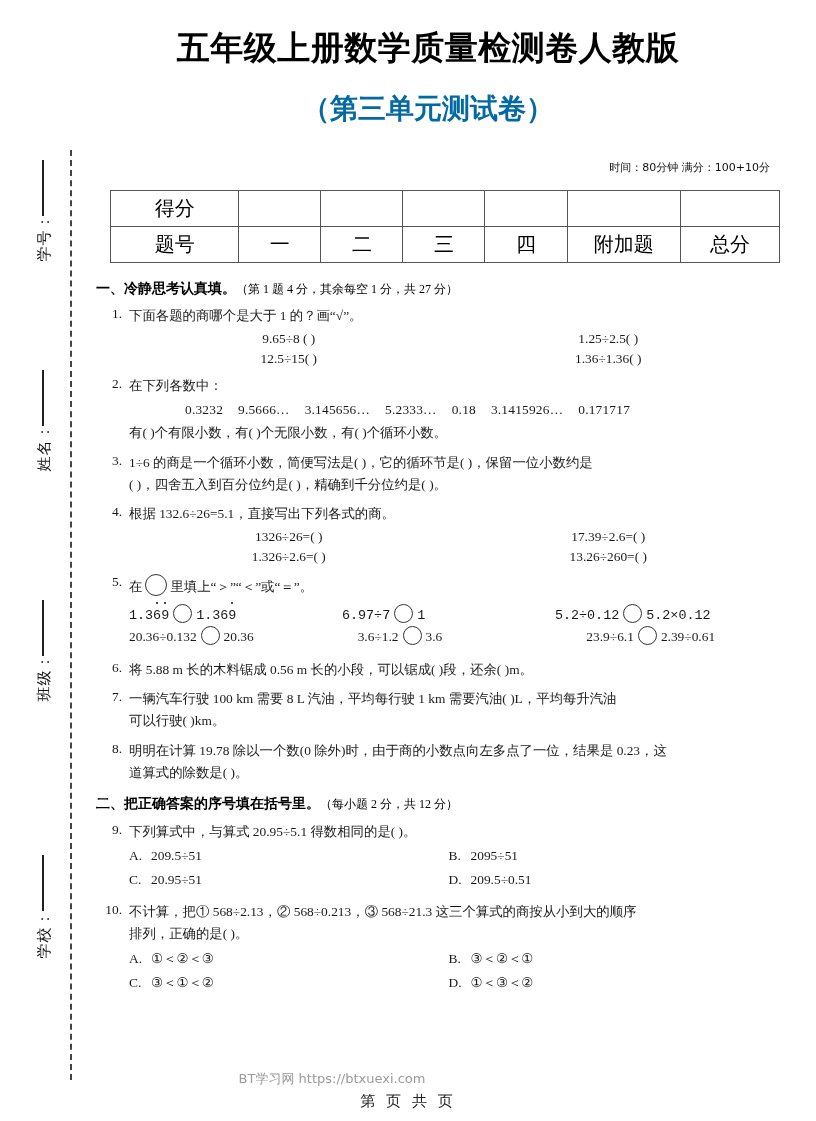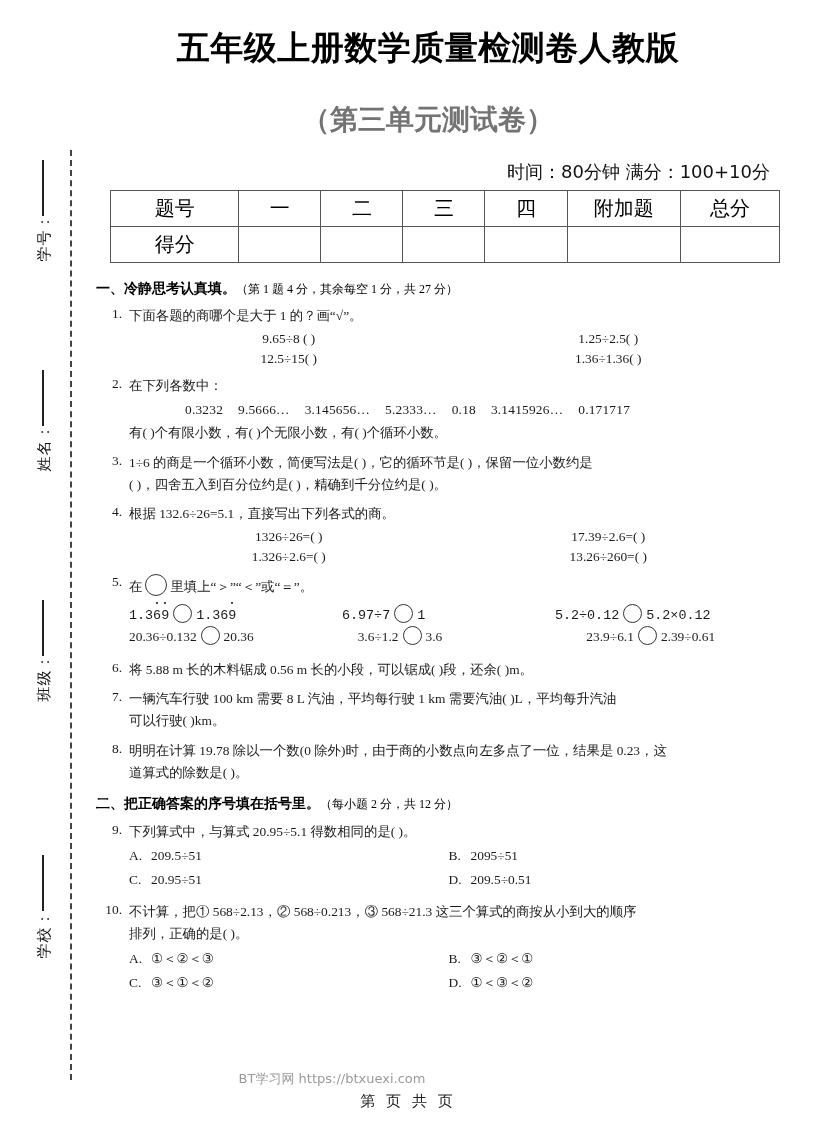--- a/index.html
+++ b/index.html
@@ -63,33 +63,33 @@
     text-align: center;
     font-size: 33px;
     font-weight: bold;
     letter-spacing: 0.5px;
     font-family: "DejaVu Sans", "Liberation Sans", sans-serif;
     color: #000;
   }
   .title-sub {
     position: absolute;
     left: 96px;
-    top: 101px;
+    top: 90px;
     width: 664px;
     text-align: center;
     font-size: 28px;
     font-weight: bold;
     font-family: "DejaVu Sans", "Liberation Sans", sans-serif;
-    color: #737373;
+    color: #0369a1;
   }
   .meta-line {
     position: absolute;
     right: 46px;
     top: 160px;
-    font-size: 18px;
+    font-size: 11px;
     font-family: "DejaVu Sans", "Liberation Sans", sans-serif;
     color: #111;
   }
 
   
   .score-table {
     position: absolute;
     left: 110px;
     top: 190px;
     width: 670px;
@@ -249,37 +249,37 @@
       <col class="c0">
         <col class="cn">
         <col class="cn">
         <col class="cn">
         <col class="cn">
         <col class="cx">
         <col class="ct">
     </colgroup>
     <tbody>
         <tr>
+      <td class="hcell">得分</td>
+      <td></td>
+      <td></td>
+      <td></td>
+      <td></td>
+      <td></td>
+      <td></td>
+    </tr>
+    <tr>
       <td class="hcell">题号</td>
       <td class="hcell">一</td>
       <td class="hcell">二</td>
       <td class="hcell">三</td>
       <td class="hcell">四</td>
       <td class="hcell">附加题</td>
       <td class="hcell">总分</td>
     </tr>
-    <tr>
-      <td class="hcell">得分</td>
-      <td></td>
-      <td></td>
-      <td></td>
-      <td></td>
-      <td></td>
-      <td></td>
-    </tr>
   </tbody>
     </table>
 
   <div class="content">
 
     <div class="sec-head">
       <span>一、冷静思考认真填。</span><span class="pts">（第 1 题 4 分，其余每空 1 分，共 27 分）</span>
     </div>
 
     <div class="q">

